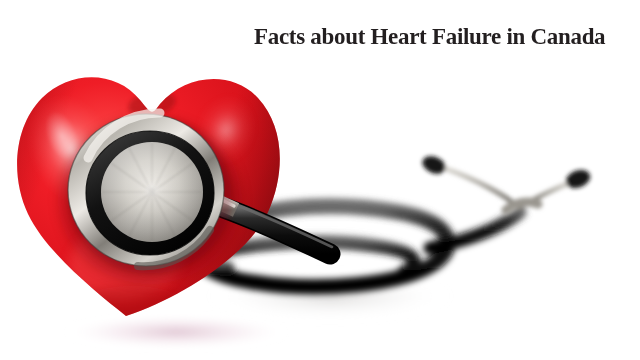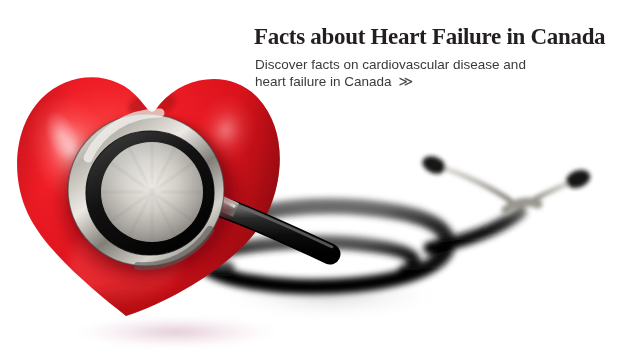--- a/index.html
+++ b/index.html
@@ -279,22 +279,16 @@
 
         <ellipse cx="150" cy="193" rx="64" ry="62" fill="none" stroke="#000000" stroke-width="1.2" opacity="0.8"></ellipse>
       </g>
 
     </svg>
   </div>
 
   <div id="text-block">
     <a id="cta-link" href="#">
       <h1 id="headline">Facts about Heart Failure in Canada</h1>
-      <p id="subtitle">
-        <span class="sub-line">Discover facts on cardiovascular disease and</span>
-        <span class="sub-line">
-          <span>heart failure in Canada</span><span class="chevron-more">≫</span>
-        </span>
-      </p>
     </a>
   </div>
 
 </div>
 
 </body></html>

